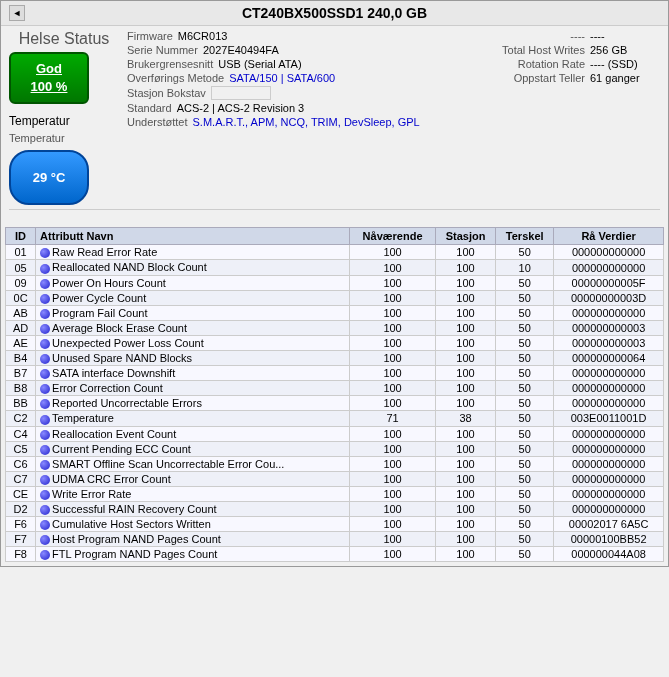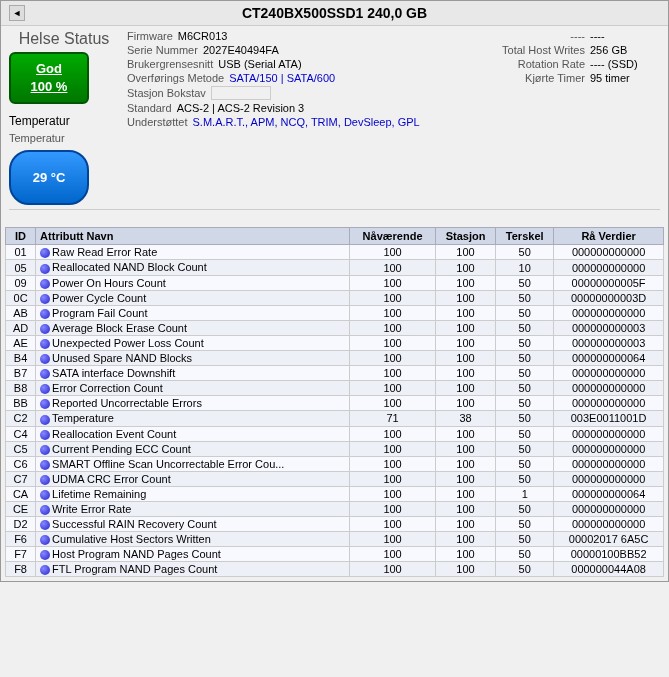--- a/index.html
+++ b/index.html
@@ -222,22 +222,22 @@
       </div>
       <div class="right-info-row">
         <span class="right-lbl">Total Host Writes</span>
         <span class="right-val">256 GB</span>
       </div>
       <div class="right-info-row">
         <span class="right-lbl">Rotation Rate</span>
         <span class="right-val">---- (SSD)</span>
       </div>
       <div class="right-info-row">
-        <span class="right-lbl">Kjørte Timer</span>
-        <span class="right-val">95 timer</span>
+        <span class="right-lbl">Oppstart Teller</span>
+        <span class="right-val">61 ganger</span>
       </div>
     </div>
   </div>
 
   <div class="divider"></div>
 
   <div class="table-wrap">
     <table class="attr-table">
       <thead>
         <tr>
@@ -372,28 +372,20 @@
           </tr>
           <tr>
             <td>C7</td>
             <td class="name-col"><span class="dot"></span>UDMA CRC Error Count</td>
             <td>100</td>
             <td>100</td>
             <td>50</td>
             <td>000000000000</td>
           </tr>
           <tr>
-            <td>CA</td>
-            <td class="name-col"><span class="dot"></span>Lifetime Remaining</td>
-            <td>100</td>
-            <td>100</td>
-            <td>1</td>
-            <td>000000000064</td>
-          </tr>
-          <tr>
             <td>CE</td>
             <td class="name-col"><span class="dot"></span>Write Error Rate</td>
             <td>100</td>
             <td>100</td>
             <td>50</td>
             <td>000000000000</td>
           </tr>
           <tr>
             <td>D2</td>
             <td class="name-col"><span class="dot"></span>Successful RAIN Recovery Count</td>

